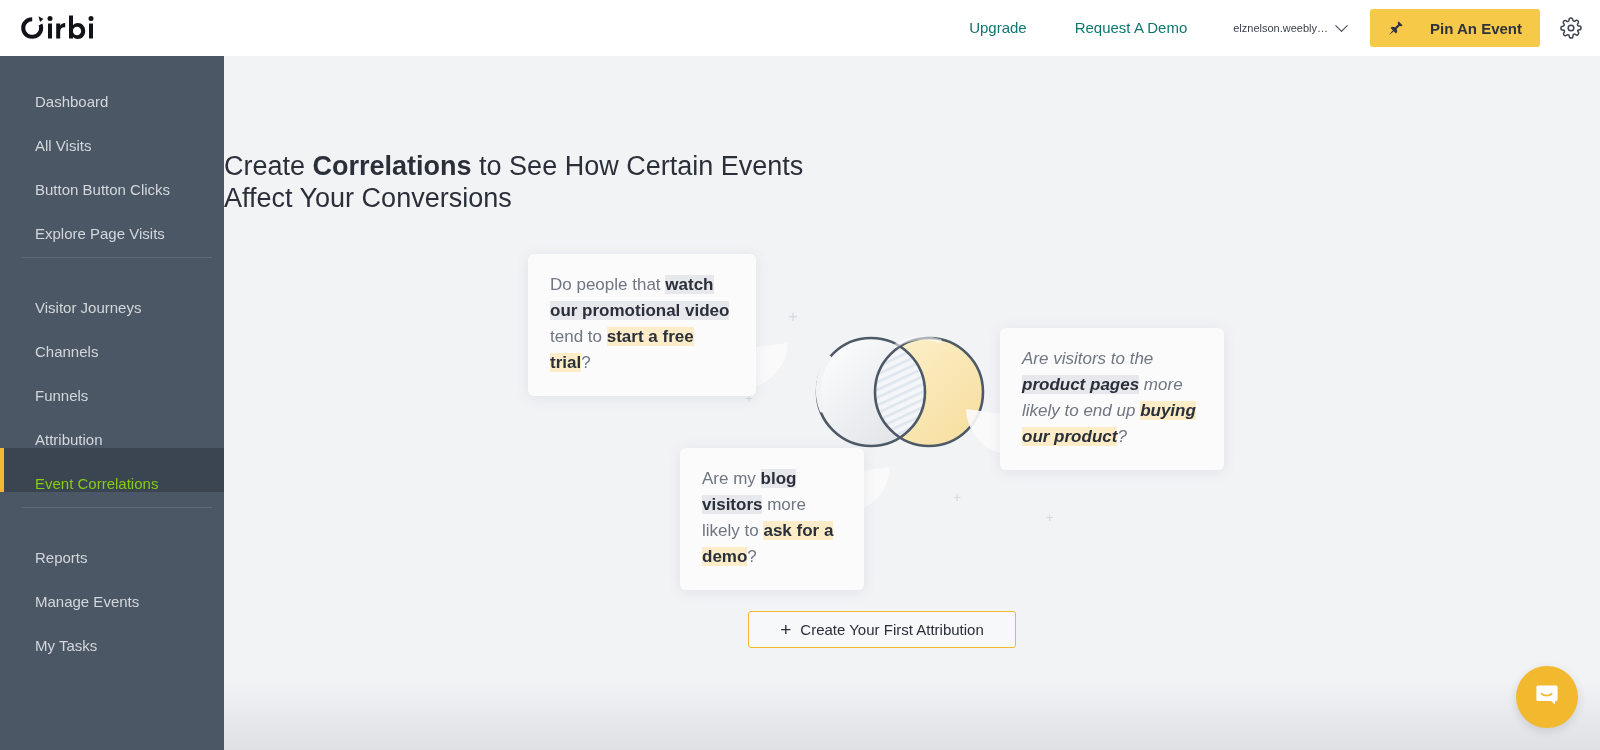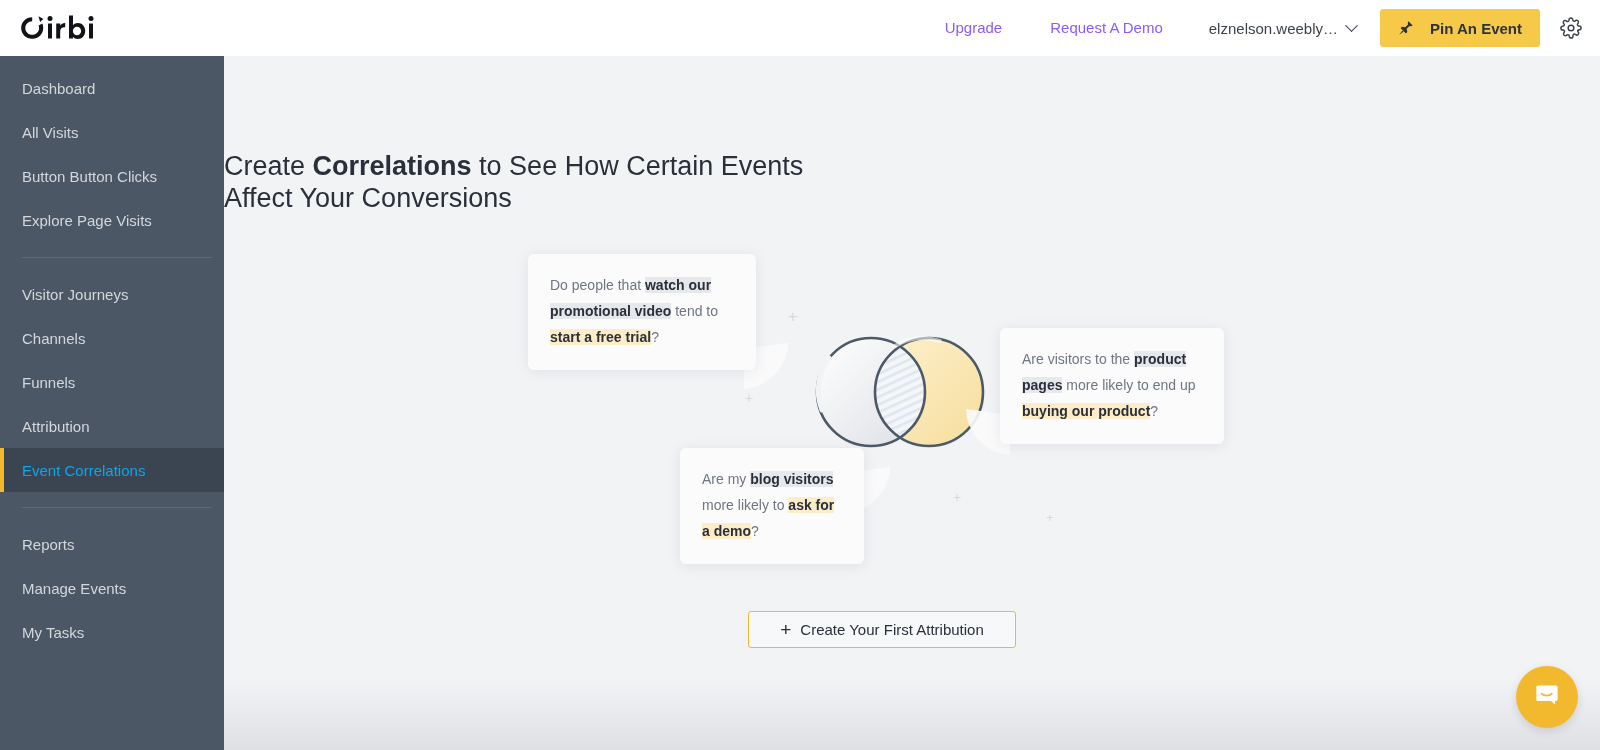--- a/index.html
+++ b/index.html
@@ -25,38 +25,38 @@
   }
   .logo svg { display: block; }
 
   .header-right {
     margin-left: auto;
     display: flex; align-items: center;
     height: 56px;
     padding-right: 18px;
   }
   .nav-link {
-    font-size: 15px; color: #8b5cf6;
+    font-size: 15px; color: #0f766e;
     padding: 0 24px; line-height: 56px;
     cursor: pointer; white-space: nowrap;
   }
   .account {
     display: flex; align-items: center; gap: 9px;
-    font-size: 15px; color: #3c424d;
+    font-size: 11px; color: #3c424d;
     padding: 0 16px 0 22px;
     cursor: pointer; white-space: nowrap;
   }
   .chev {
     width: 9px; height: 9px;
     border-right: 1.8px solid #3c424d;
     border-bottom: 1.8px solid #3c424d;
     transform: rotate(45deg) translate(-2px,-2px);
   }
   .pin-btn {
-    display: flex; align-items: center; gap: 16px;
+    display: flex; align-items: center; gap: 26px;
     background: #f6c council; background: #f7c948;
     border: none; border-radius: 3px;
     height: 38px; padding: 0 18px;
     font-family: "Liberation Sans", sans-serif;
     font-size: 15px; font-weight: bold; color: #2d333d;
     cursor: pointer; margin-left: 8px;
   }
   .pin-btn svg { display:block; }
   .gear {
     margin-left: 20px; cursor: pointer;
@@ -64,29 +64,29 @@
   }
 
   
   .sidebar {
     position: absolute; top: 56px; left: 0;
     width: 224px; height: 694px;
     background: #4b5765;
     z-index: 30;
   }
   .side-item {
-    height: 44px; display: flex; align-items: center;
-    padding-left: 22px;
+    height: 44px; display: flex; align-items: flex-end;
+    padding-left: 35px;
     font-size: 15px; color: #d3d7dc;
     cursor: pointer;
     position: relative;
   }
   .side-item.active {
     background: #3b4551;
-    color: #0ea5e9;
+    color: #84cc16;
   }
   .side-item.active::before {
     content: ""; position: absolute; left: 0; top: 0;
     width: 4px; height: 100%; background: #f2b92e;
   }
   .side-div {
     height: 1px; background: #5f6a77;
     margin: 15px 12px 14px 22px;
   }
 
@@ -122,36 +122,36 @@
   
   .venn { position: absolute; left: 565px; top: 250px; }
 
   
   .bubble {
     position: absolute;
     background: #fbfbfc;
     border-radius: 6px;
     box-shadow: 0 2px 14px rgba(70,80,95,0.10);
     padding: 18px 22px 20px 22px;
-    font-size: 14px; line-height: 26px;
+    font-size: 17px; line-height: 26px;
     color: #6f7682;
     z-index: 5;
   }
   .bubble b { color: #2a2f3a; font-weight: bold; }
   .hl-gray { background: #e6e8ec; }
   .hl-yellow { background: #fcedc8; }
   .bubble-tail {
     position: absolute;
     width: 44px; height: 40px;
     background: #fbfbfc;
     z-index: 4;
   }
 
   .b1 { left: 304px; top: 198px; width: 228px; }
-  .b2 { left: 776px; top: 272px; width: 224px; }
+  .b2 { left: 776px; top: 272px; width: 224px; font-style: italic; }
   .b3 { left: 448px; top: 392px; width: 184px; margin-left: 8px; }
 
   
   .cta {
     position: absolute; left: 524px; top: 555px;
     width: 268px; height: 37px;
     display: flex; align-items: center; justify-content: center;
     gap: 9px;
     background: #f7f8f9;
     border: 1px solid #f2b92e;

